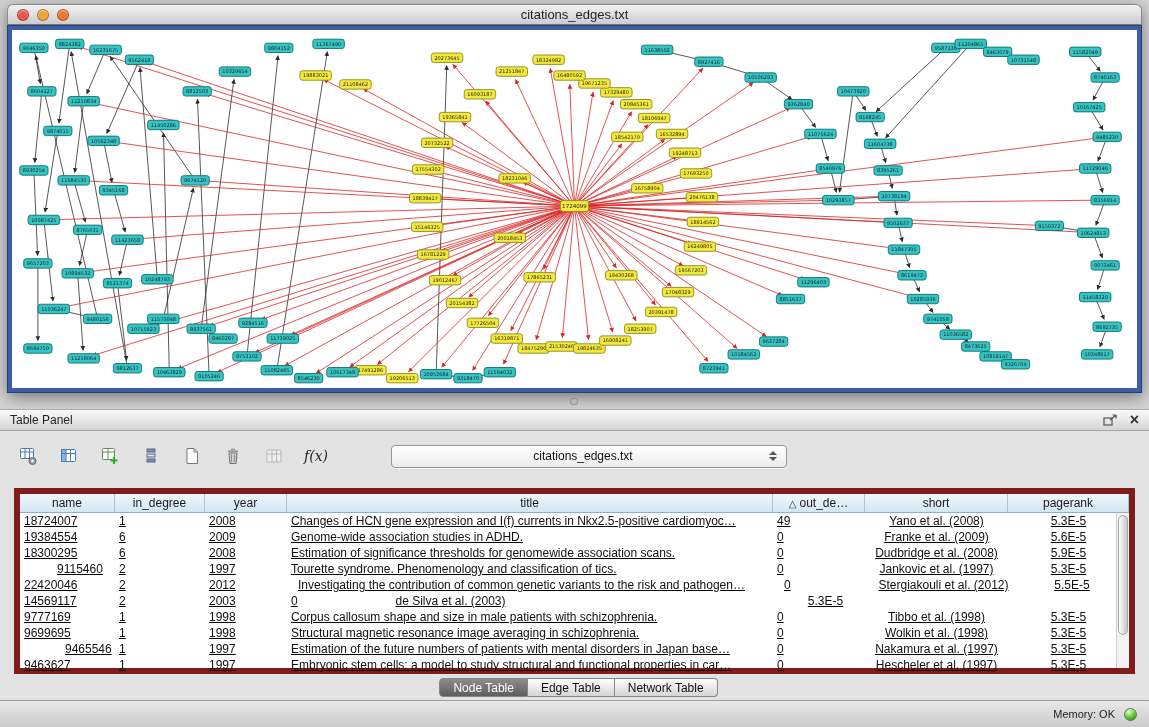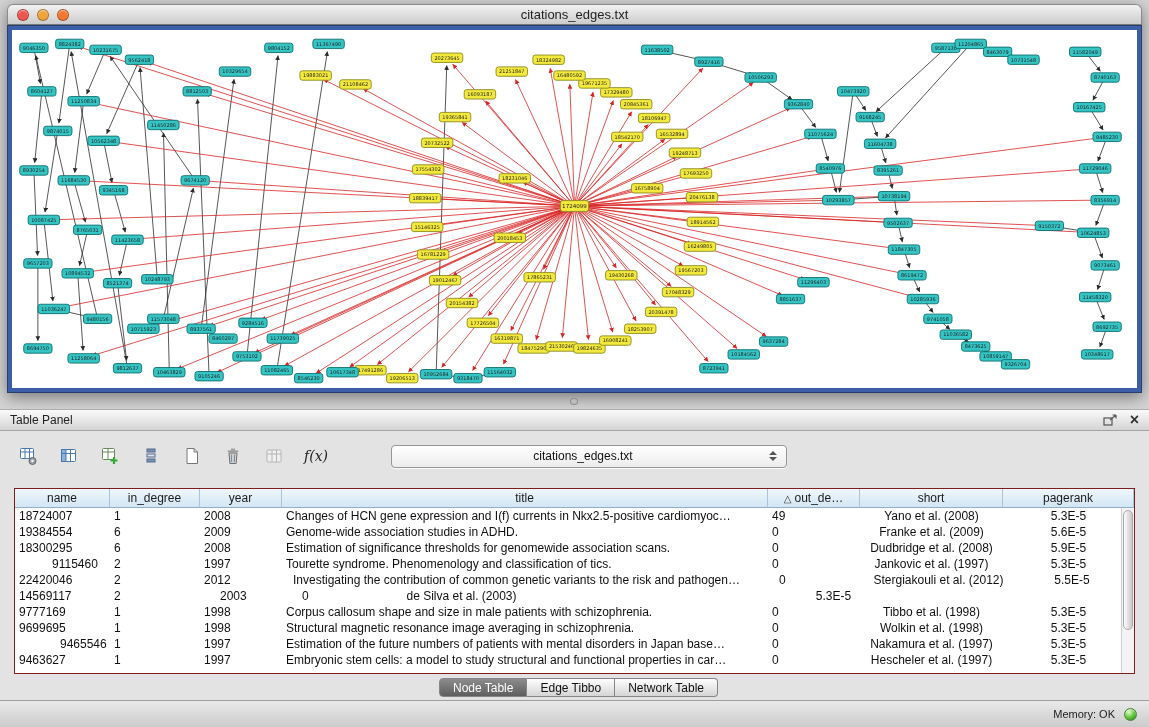--- a/index.html
+++ b/index.html
@@ -41,28 +41,28 @@
   .tb-btn.fx{font-family:"DejaVu Serif",serif;font-style:italic;font-size:14px;color:#222;width:30px;}
   .dropdown{margin-left:46px;width:396px;height:23px;background:linear-gradient(#ffffff,#ececec);
     border:1px solid #969696;border-radius:4px;display:flex;align-items:center;
     padding:0 7px;font-size:12px;color:#111;box-shadow:0 1px 0 rgba(255,255,255,.8);}
   .dd-text{flex:1;text-align:center;}
   .dd-arrows{display:flex;flex-direction:column;align-items:center;gap:2px;width:12px;}
   .dd-up{width:0;height:0;border-left:4px solid transparent;border-right:4px solid transparent;border-bottom:4px solid #555;}
   .dd-down{width:0;height:0;border-left:4px solid transparent;border-right:4px solid transparent;border-top:4px solid #555;}
 
   .table-wrap{position:absolute;left:14px;right:14px;top:56px;height:186px;
-    background:#fff;border:1px solid #7f1d1d;}
+    background:#fff;border:6px solid #7f1d1d;}
   .thead{display:flex;height:19px;}
   .th{background:linear-gradient(#eff7fd,#d2e6f3);border-right:1px solid #a9c4d8;
     border-bottom:1px solid #8fb0c8;font-size:12px;color:#1b1b1b;text-align:center;
     line-height:18px;overflow:hidden;white-space:nowrap;}
   .th .sort{font-size:10px;color:#333;margin-right:3px;}
   .tbody{overflow:hidden;}
-  .tr{display:flex;height:16px;line-height:16px;}
+  .tr{display:flex;height:16px;line-height:16px;text-decoration:underline;}
   .td{font-size:12px;color:#101010;overflow:hidden;white-space:nowrap;padding:0 4px;}
   .td.c{text-align:center;}
   .vscroll{position:absolute;top:19px;right:0;bottom:0;width:13px;background:#f3f3f3;
     border-left:1px solid #cfcfcf;}
   .vthumb{position:absolute;left:1px;right:1px;top:2px;height:120px;border:1px solid #a8a8a8;
     border-radius:6px;background:linear-gradient(90deg,#fdfdfd,#c8c8c8);}
 
   .tabs{position:absolute;top:246px;left:8px;right:0;display:flex;justify-content:center;}
   .tab{font-size:12px;padding:0 13px;height:19px;line-height:18px;color:#111;
     background:linear-gradient(#fefefe,#d5d5d5);border:1px solid #868686;border-left:none;}
@@ -915,21 +915,21 @@
             <div class="td" style="flex: 0 0 90px;">2</div>
             <div class="td" style="flex: 0 0 82px;">2012</div>
             <div class="td" style="flex: 0 0 486px; margin-left: 7px;">Investigating the contribution of common genetic variants to the risk and pathogen…</div>
             <div class="td" style="flex: 0 0 92px;">0</div>
             <div class="td c" style="flex: 0 0 143px;">Stergiakouli et al. (2012)</div>
             <div class="td c" style="flex: 1 1 auto;">5.5E-5</div>
           </div>
           <div class="tr">
             <div class="td" style="flex: 0 0 95px;">14569117</div>
             <div class="td" style="flex: 0 0 90px;">2</div>
-            <div class="td" style="flex: 0 0 82px; margin-left: 16px;">2003</div>
+            <div class="td" style="flex: 0 0 82px;">2003</div>
             <div class="td" style="flex: 0 0 92px;">0</div>
             <div class="td c" style="flex: 0 0 143px;">de Silva et al. (2003)</div>
             <div class="td c" style="flex: 1 1 auto;">5.3E-5</div>
           </div>
           <div class="tr">
             <div class="td" style="flex: 0 0 95px;">9777169</div>
             <div class="td" style="flex: 0 0 90px;">1</div>
             <div class="td" style="flex: 0 0 82px;">1998</div>
             <div class="td" style="flex: 0 0 486px;">Corpus callosum shape and size in male patients with schizophrenia.</div>
             <div class="td" style="flex: 0 0 92px;">0</div>
@@ -964,21 +964,21 @@
             <div class="td c" style="flex: 1 1 auto;">5.3E-5</div>
           </div>
         </div>
       <div class="vscroll">
         <div class="vthumb"></div>
       </div>
     </div>
 
     <div class="tabs" id="tabs">
         <div class="tab sel">Node Table</div>
-        <div class="tab">Edge Tibbo</div>
+        <div class="tab">Edge Table</div>
         <div class="tab">Network Table</div>
       </div>
   </div>
 </div>
 
 <div class="status-bar">
   <span class="mem-label">Memory: OK</span>
   <span class="mem-orb"></span>
 </div>
 

